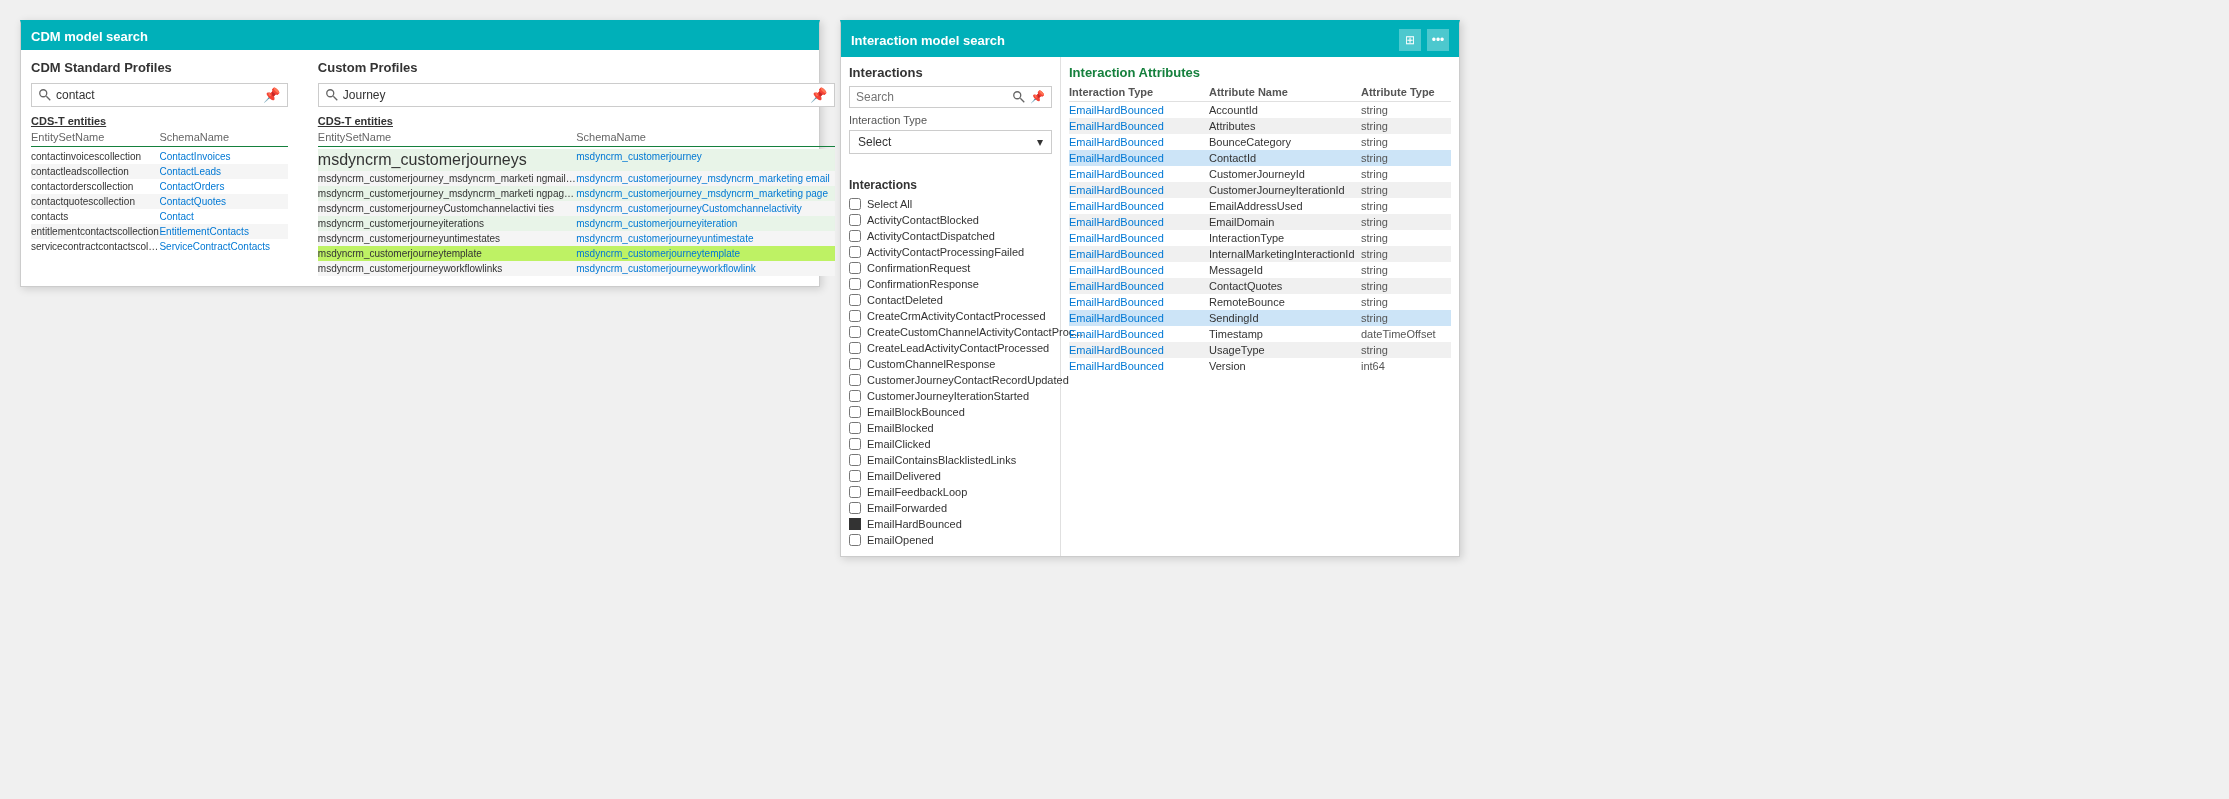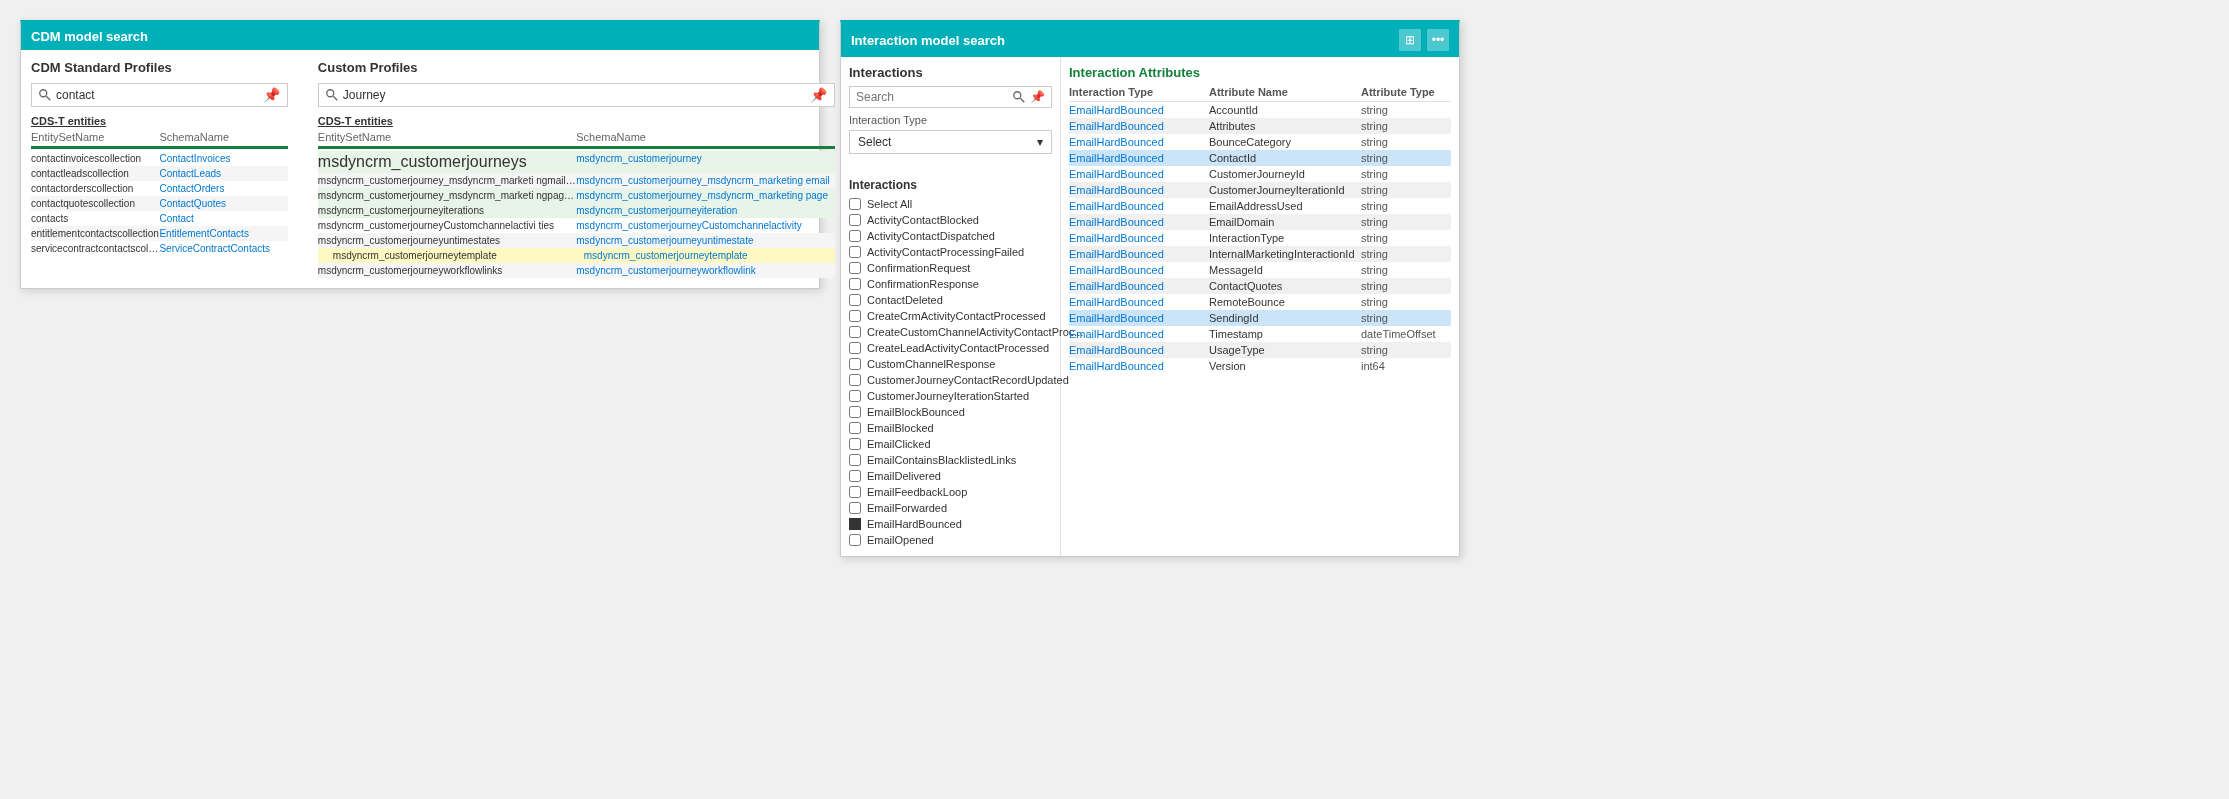--- a/index.html
+++ b/index.html
@@ -74,21 +74,21 @@
       font-size: 11px;
       font-weight: 600;
       color: #333;
       margin-bottom: 4px;
       text-decoration: underline;
     }
     .table-header {
       display: flex;
       font-size: 11px;
       color: #666;
-      border-bottom: 3px solid #15803d;
+      border-bottom: 1px solid #15803d;
       padding-bottom: 3px;
       margin-bottom: 2px;
     }
     .col-entity { flex: 1; }
     .col-schema { flex: 1; }
     .table-row {
       display: flex;
       font-size: 11px;
       padding: 2px 0;
       color: #333;
@@ -320,33 +320,33 @@
             <span class="col-schema" style="font-size:10px">msdyncrm_customerjourney</span>
           </div>
           <div class="table-row">
             <span class="col-entity" style="font-size:10px">msdyncrm_customerjourney_msdyncrm_marketi ngmailset</span>
             <span class="col-schema" style="font-size:10px">msdyncrm_customerjourney_msdyncrm_marketing email</span>
           </div>
           <div class="table-row" style="background: rgb(232, 244, 232);">
             <span class="col-entity" style="font-size:10px">msdyncrm_customerjourney_msdyncrm_marketi ngpageset</span>
             <span class="col-schema" style="font-size:10px">msdyncrm_customerjourney_msdyncrm_marketing page</span>
           </div>
+          <div class="table-row">
+            <span class="col-entity" style="font-size:10px">msdyncrm_customerjourneyCustomchannelactivi ties</span>
+            <span class="col-schema" style="font-size:10px">msdyncrm_customerjourneyCustomchannelactivity</span>
+          </div>
           <div class="table-row" style="background: rgb(232, 244, 232);">
             <span class="col-entity" style="font-size:10px">msdyncrm_customerjourneyiterations</span>
             <span class="col-schema" style="font-size:10px">msdyncrm_customerjourneyiteration</span>
           </div>
           <div class="table-row">
-            <span class="col-entity" style="font-size:10px">msdyncrm_customerjourneyCustomchannelactivi ties</span>
-            <span class="col-schema" style="font-size:10px">msdyncrm_customerjourneyCustomchannelactivity</span>
-          </div>
-          <div class="table-row">
             <span class="col-entity" style="font-size:10px">msdyncrm_customerjourneyuntimestates</span>
             <span class="col-schema" style="font-size:10px">msdyncrm_customerjourneyuntimestate</span>
           </div>
-          <div class="table-row" style="background: #fef9c3; padding-left: 15px;">
+          <div class="table-row" style="background: #bef264;">
             <span class="col-entity" style="font-size:10px">msdyncrm_customerjourneytemplate</span>
             <span class="col-schema" style="font-size:10px">msdyncrm_customerjourneytemplate</span>
           </div>
           <div class="table-row">
             <span class="col-entity" style="font-size:10px">msdyncrm_customerjourneyworkflowlinks</span>
             <span class="col-schema" style="font-size:10px">msdyncrm_customerjourneyworkflowlink</span>
           </div>
         </div>
     </div>
   </div>

